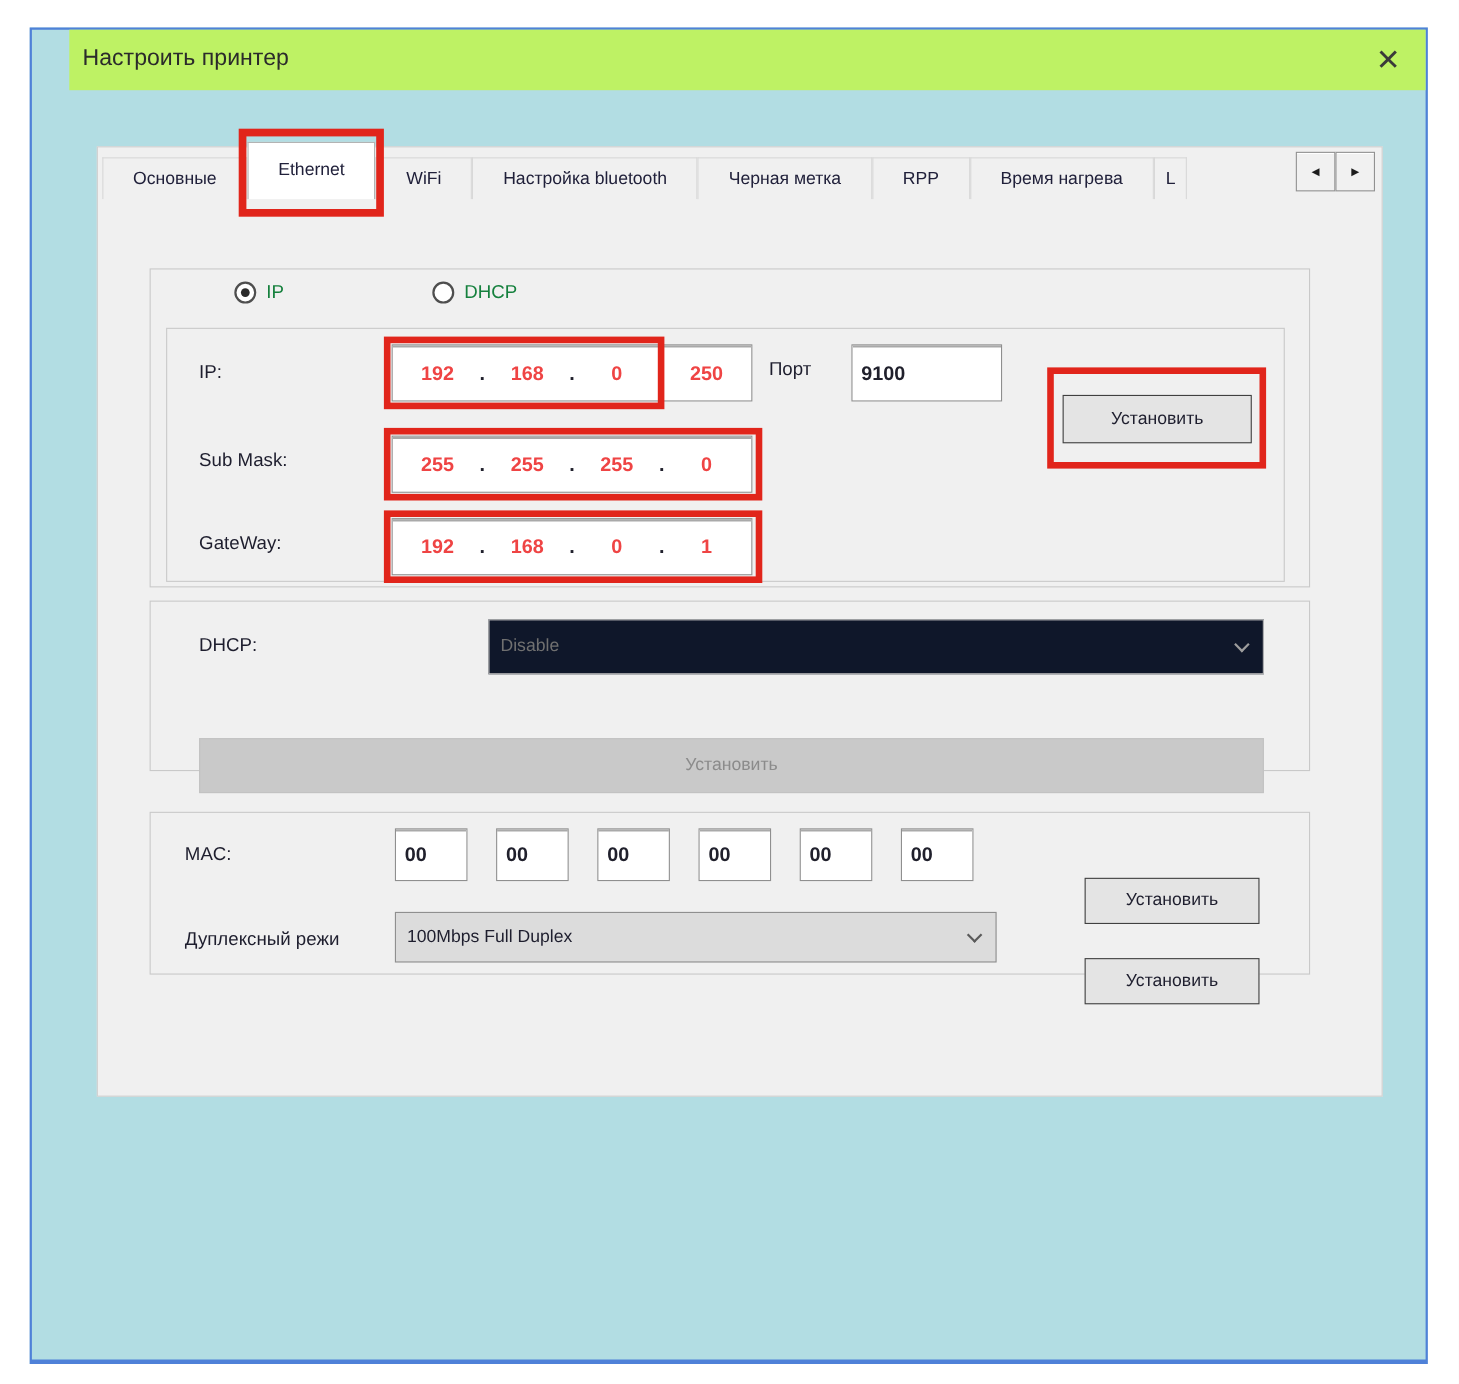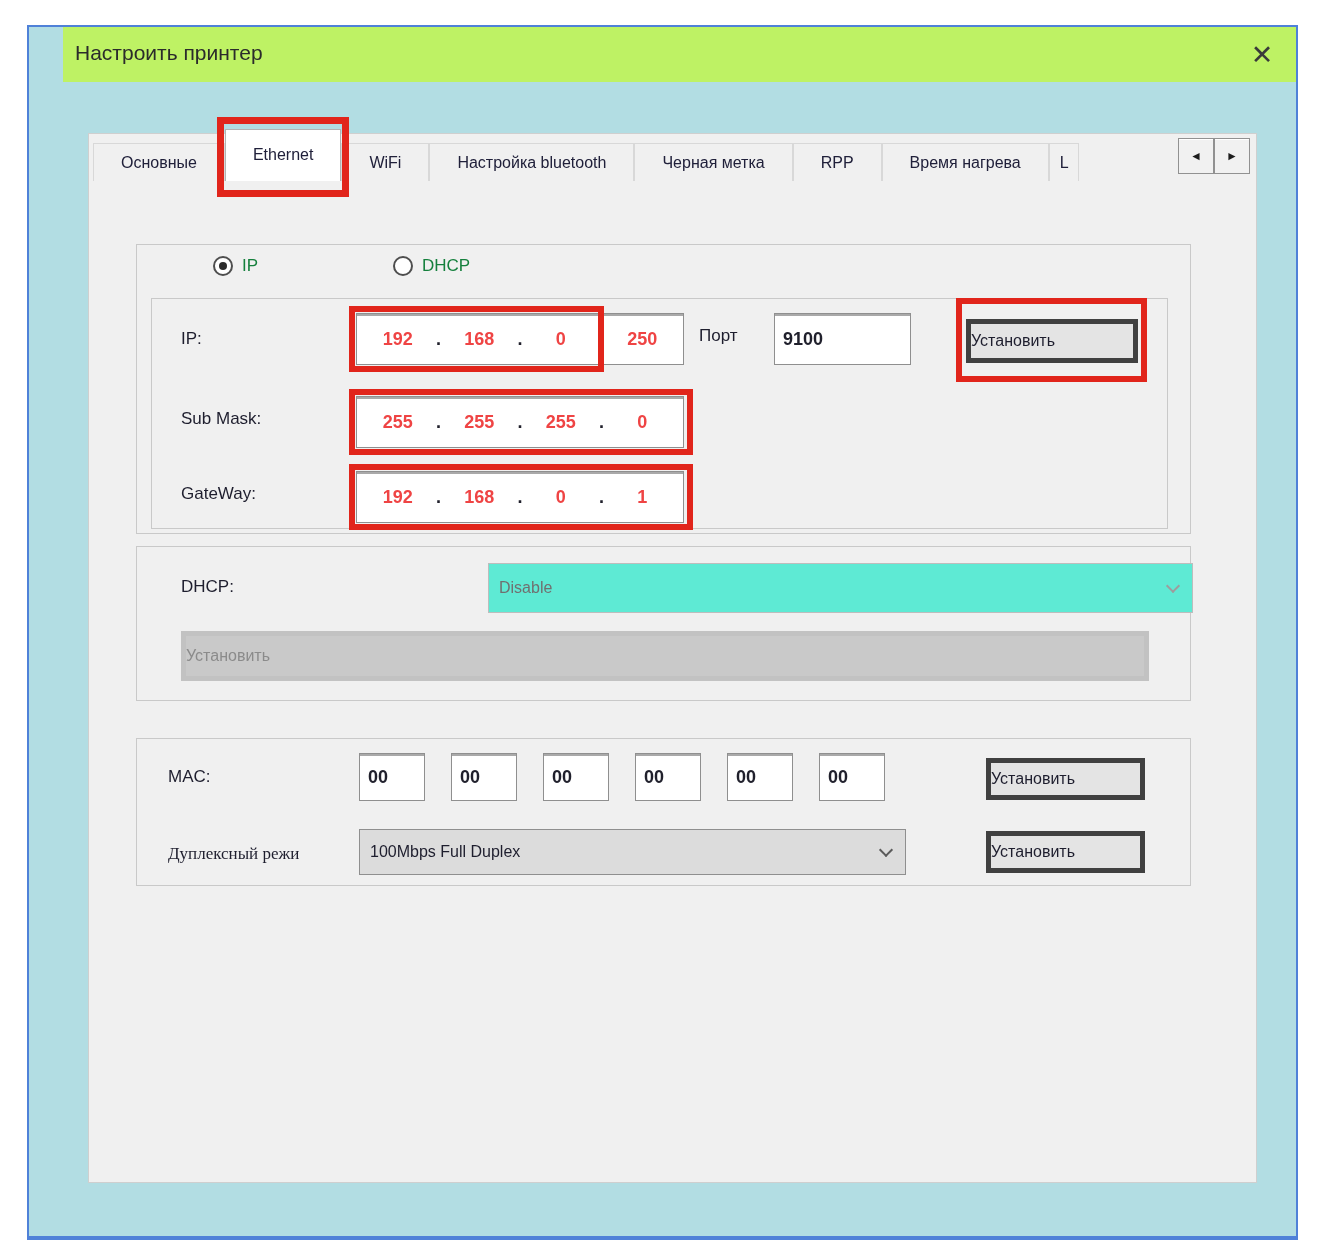--- a/index.html
+++ b/index.html
@@ -9,21 +9,21 @@
   .dialog { position:absolute; left:27px; top:25px; width:1271px; height:1215px;
             background:#b2dde3; border:2px solid #4f81d8; border-bottom-width:4px; }
 
   .titlebar { position:relative; height:55px; background:#bef264;margin-left:34px; }
   .title { position:absolute; left:12px; top:14px; font-size:21px; color:#2b2b2b; }
   .close-btn { position:absolute; right:14px; top:10px; width:40px; height:36px;
                font-size:27px; color:#3a3a3a; text-align:center; line-height:36px; cursor:default; }
 
   .body { position:relative; width:100%; height:calc(100% - 55px); }
 
-  .panel { position:absolute; left:59px; top:51px; width:1169px; height:1050px;
+  .panel { position:absolute; left:59px; top:51px; width:1169px; height:864px;
            background:#f0f0f0; border:1px solid #cfcfcf; }
 
   
   .tabstrip { position:absolute; left:4px; top:7px; right:100px; height:40px;
               display:flex; align-items:flex-end; overflow:visible; }
   .tab { height:38px; line-height:38px; padding:0 27px; font-size:16px; color:#20203a;
          background:#f0f0f0; border:1px solid #d8d8d8; border-bottom:none; white-space:nowrap; }
   .tab.truncated { padding:0 6px 0 10px; width:30px; overflow:hidden; }
   .tab.active { position:relative; background:#ffffff; border:1px solid #b3b3b3; border-bottom:none;
                 height:52px; line-height:50px; z-index:3; }
@@ -51,38 +51,38 @@
 
   
   .textfield { position:absolute; background:#ffffff; border:1px solid #8f8f8f;
                box-shadow:inset 0 2px 0 #a9a9a9; }
   .ipbox { display:flex; align-items:center; padding:0 4px; }
   .ipbox .oct { flex:1; text-align:center; font-size:18px; font-weight:600; color:#ef4444; }
   .ipbox .dot { font-size:18px; font-weight:600; color:#20202c; width:8px; text-align:center; }
   .plainval { display:flex; align-items:center; padding-left:8px;
               font-size:18px; font-weight:600; color:#20202c; }
 
-  .btn { position:absolute; background:#e4e4e4; border:5px solid #404040;
-         display:flex; align-items:center; 
-         font-size:16px; color:#1e1e2e; }
+  .btn { position:absolute; background:#e4e4e4; border:1px solid #404040;
+         display:flex; align-items:center; justify-content:center;
+         font-size:16px; color:#1e1e2e;margin-top:40px; }
   .btn.disabled { background:#c9c9c9; border-color:#c2c2c2; color:#8b8b8b; }
 
   .combo { position:absolute; background:#dcdcdc; border:1px solid #8f8f8f;
            display:flex; align-items:center; padding:0 10px;
            font-size:16px; color:#1e1e2e; }
   .combo .chev { position:absolute; right:14px; top:50%; width:10px; height:10px;
                  border-right:2px solid #5a5a5a; border-bottom:2px solid #5a5a5a;
                  transform:translateY(-70%) rotate(45deg); }
-  .combo.disabled { background:#5eead4; border-color:#bdbdbd; color:#707070;margin-left:44px; }
+  .combo.disabled { background:#0f172a; border-color:#bdbdbd; color:#707070; }
   .combo.disabled .chev { border-color:#9d9d9d; }
 
   
   .ann-abs { position:absolute; border:6px solid #e1251b; pointer-events:none; z-index:5; }
 
-  .clip { overflow:hidden;font-family:Liberation Serif, serif; }
+  .clip { overflow:hidden; }
 </style>
 </head>
 <body>
 
 <div class="dialog">
 
   <div class="titlebar">
     <div class="title">Настроить принтер</div>
     <div class="close-btn">✕</div>
   </div>

